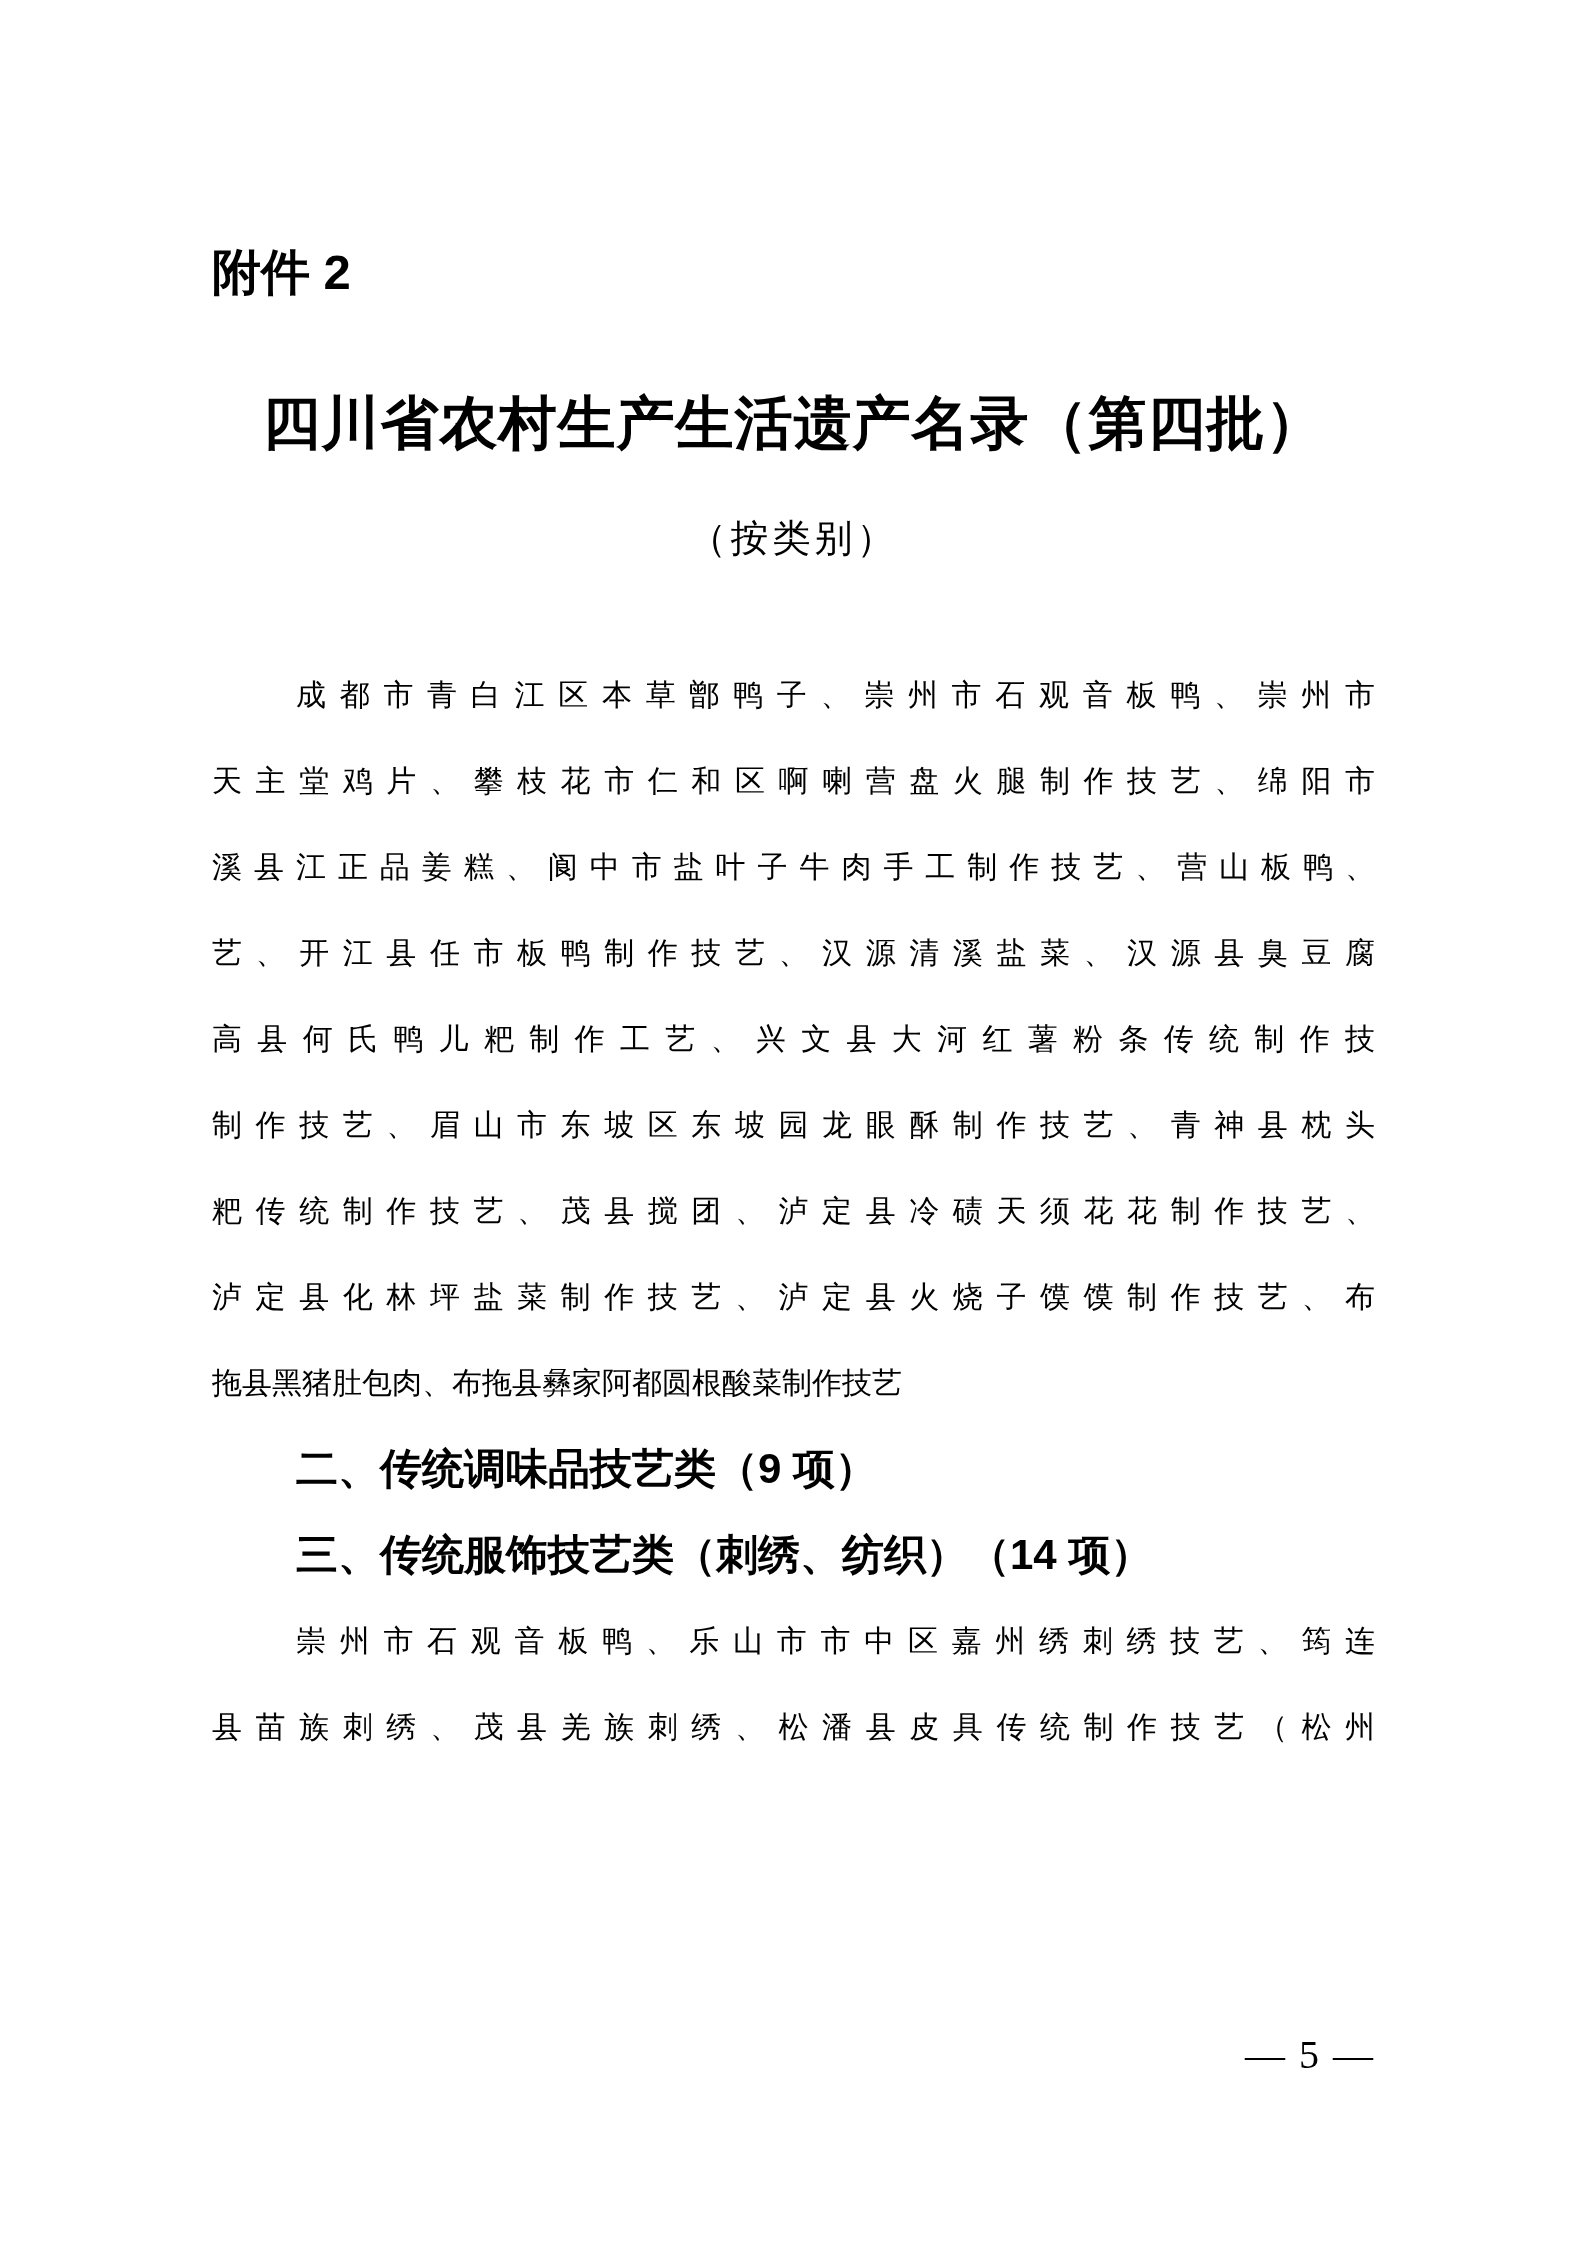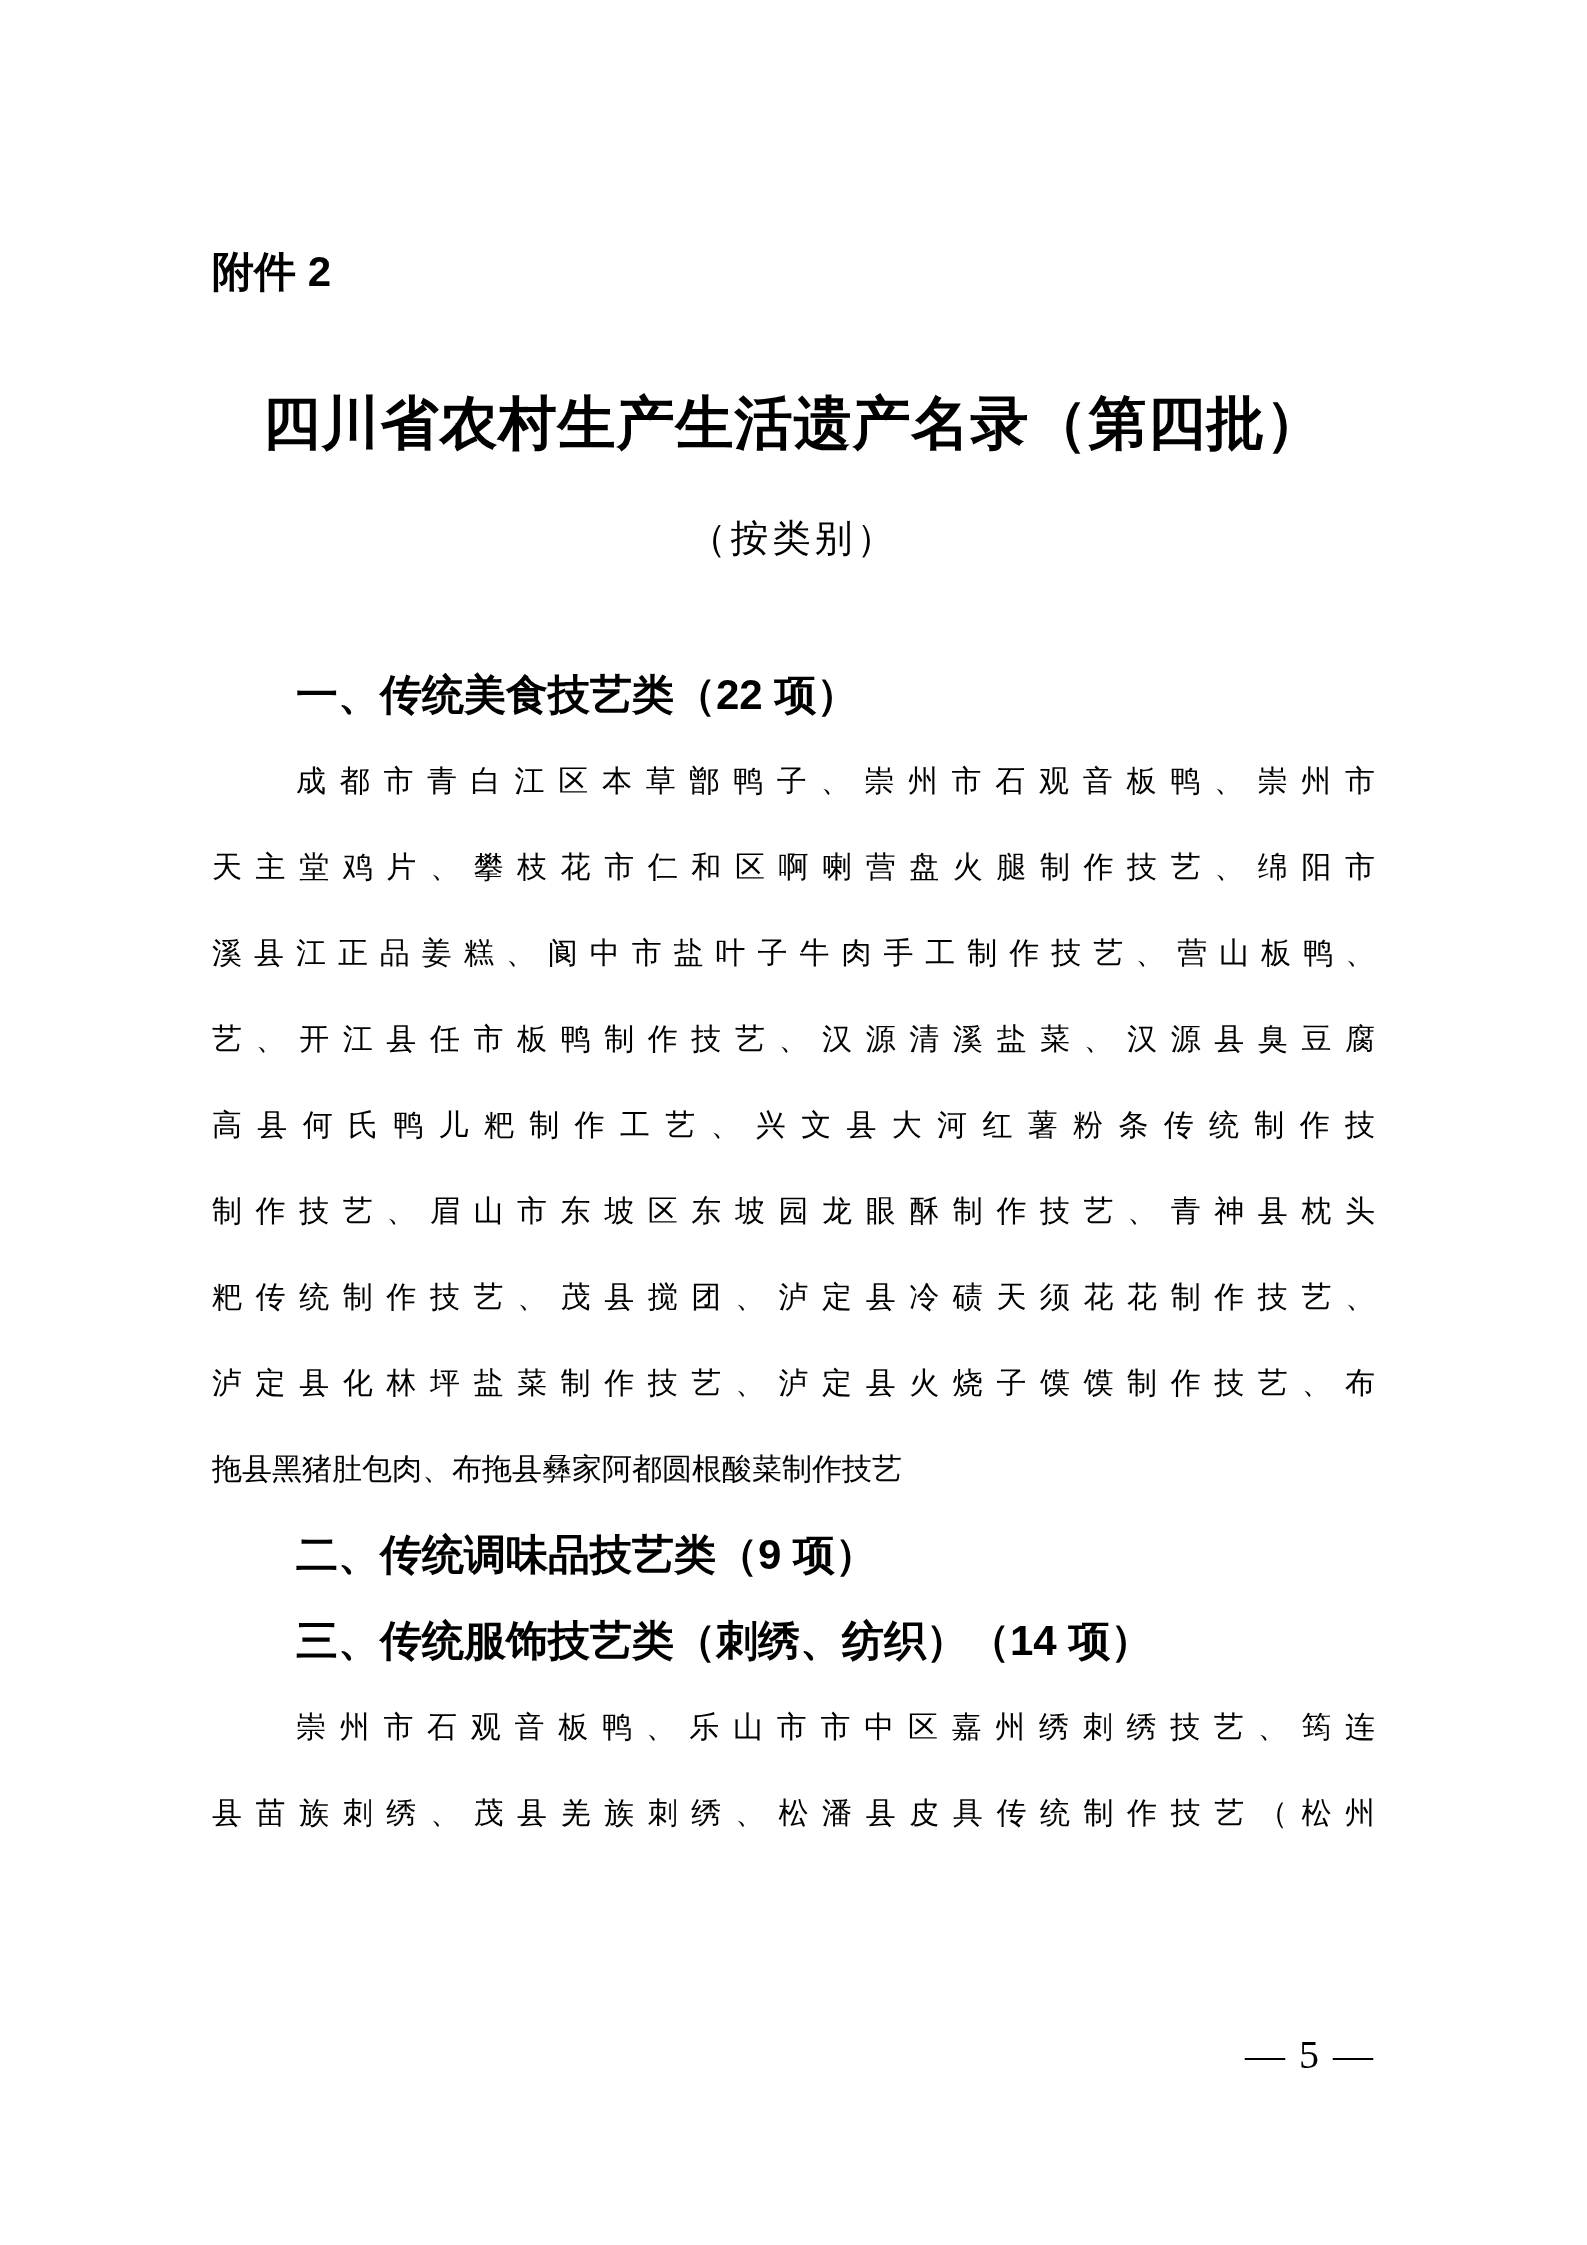--- a/index.html
+++ b/index.html
@@ -10,21 +10,21 @@
     margin: 0 auto;
     background: #ffffff;
     box-sizing: border-box;
     padding: 248px 212px 0 212px;
     color: #000000;
     font-family: "Liberation Serif", "DejaVu Serif", serif;
   }
   .attachment {
     font-family: "Liberation Sans", "DejaVu Sans", sans-serif;
     font-weight: bold;
-    font-size: 42px;
+    font-size: 49px;
     line-height: 48px;
     text-align: left;
   }
   .title {
     margin: 90px 0 0 0;
     text-align: center;
     font-size: 58px;
     line-height: 74px;
     font-weight: bold;
     letter-spacing: 1px;
@@ -72,21 +72,20 @@
 <div class="page">
 
   <div class="attachment">附件 2</div>
 
   <div class="title">四川省农村生产生活遗产名录（第四批）</div>
 
   <div class="subtitle">（按类别）</div>
 
   <div class="content">
 
-    <div class="row heading">一、传统美食技艺类（22 项）</div>
     <div class="row line indent">成都市青白江区本草鄫鸭子、崇州市石观音板鸭、崇州市</div>
     <div class="row line">天主堂鸡片、攀枝花市仁和区啊喇营盘火腿制作技艺、绵阳市</div>
     <div class="row line">溪县江正品姜糕、阆中市盐叶子牛肉手工制作技艺、营山板鸭、</div>
     <div class="row line">艺、开江县任市板鸭制作技艺、汉源清溪盐菜、汉源县臭豆腐</div>
     <div class="row line">高县何氏鸭儿粑制作工艺、兴文县大河红薯粉条传统制作技</div>
     <div class="row line">制作技艺、眉山市东坡区东坡园龙眼酥制作技艺、青神县枕头</div>
     <div class="row line">粑传统制作技艺、茂县搅团、泸定县冷碛天须花花制作技艺、</div>
     <div class="row line">泸定县化林坪盐菜制作技艺、泸定县火烧子馍馍制作技艺、布</div>
     <div class="row line end">拖县黑猪肚包肉、布拖县彝家阿都圆根酸菜制作技艺</div>
 

